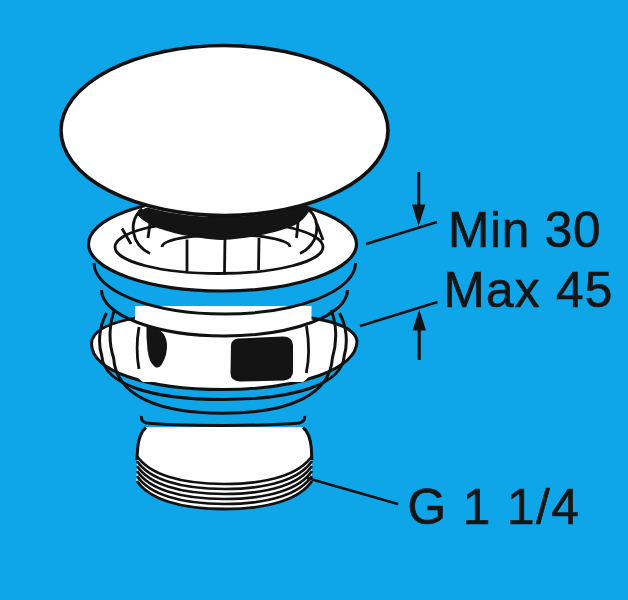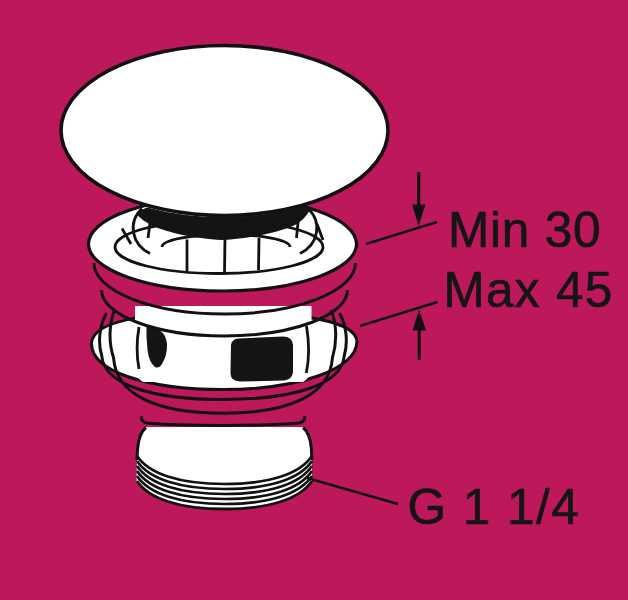--- a/index.html
+++ b/index.html
@@ -1,16 +1,16 @@
 <!DOCTYPE html>
 <html><head>
 <meta charset="utf-8">
 <style>
   html,body{margin:0;padding:0;background:#ffffff;}
-  #stage{position:relative;width:628px;height:600px;background:#be185d;overflow:hidden;}
+  #stage{position:relative;width:628px;height:600px;background:#0ea5e9;overflow:hidden;}
   svg{position:absolute;left:0;top:0;}
   text{font-family:"Liberation Sans", sans-serif;fill:#151515;}
 </style>
 </head>
 <body>
 <div id="stage">
 <svg width="628" height="600" viewBox="0 0 628 600">
   <g stroke="#111111" fill="none" stroke-width="3">
 
     <path d="M146,427 C140,431 138,438 137.2,448 L136.6,481 C149,499 180,509 224.5,509 C269,509 300,499 312,481 L311.8,448 C311,438 309,431 303,427 Z" fill="#ffffff" stroke="none"></path>

